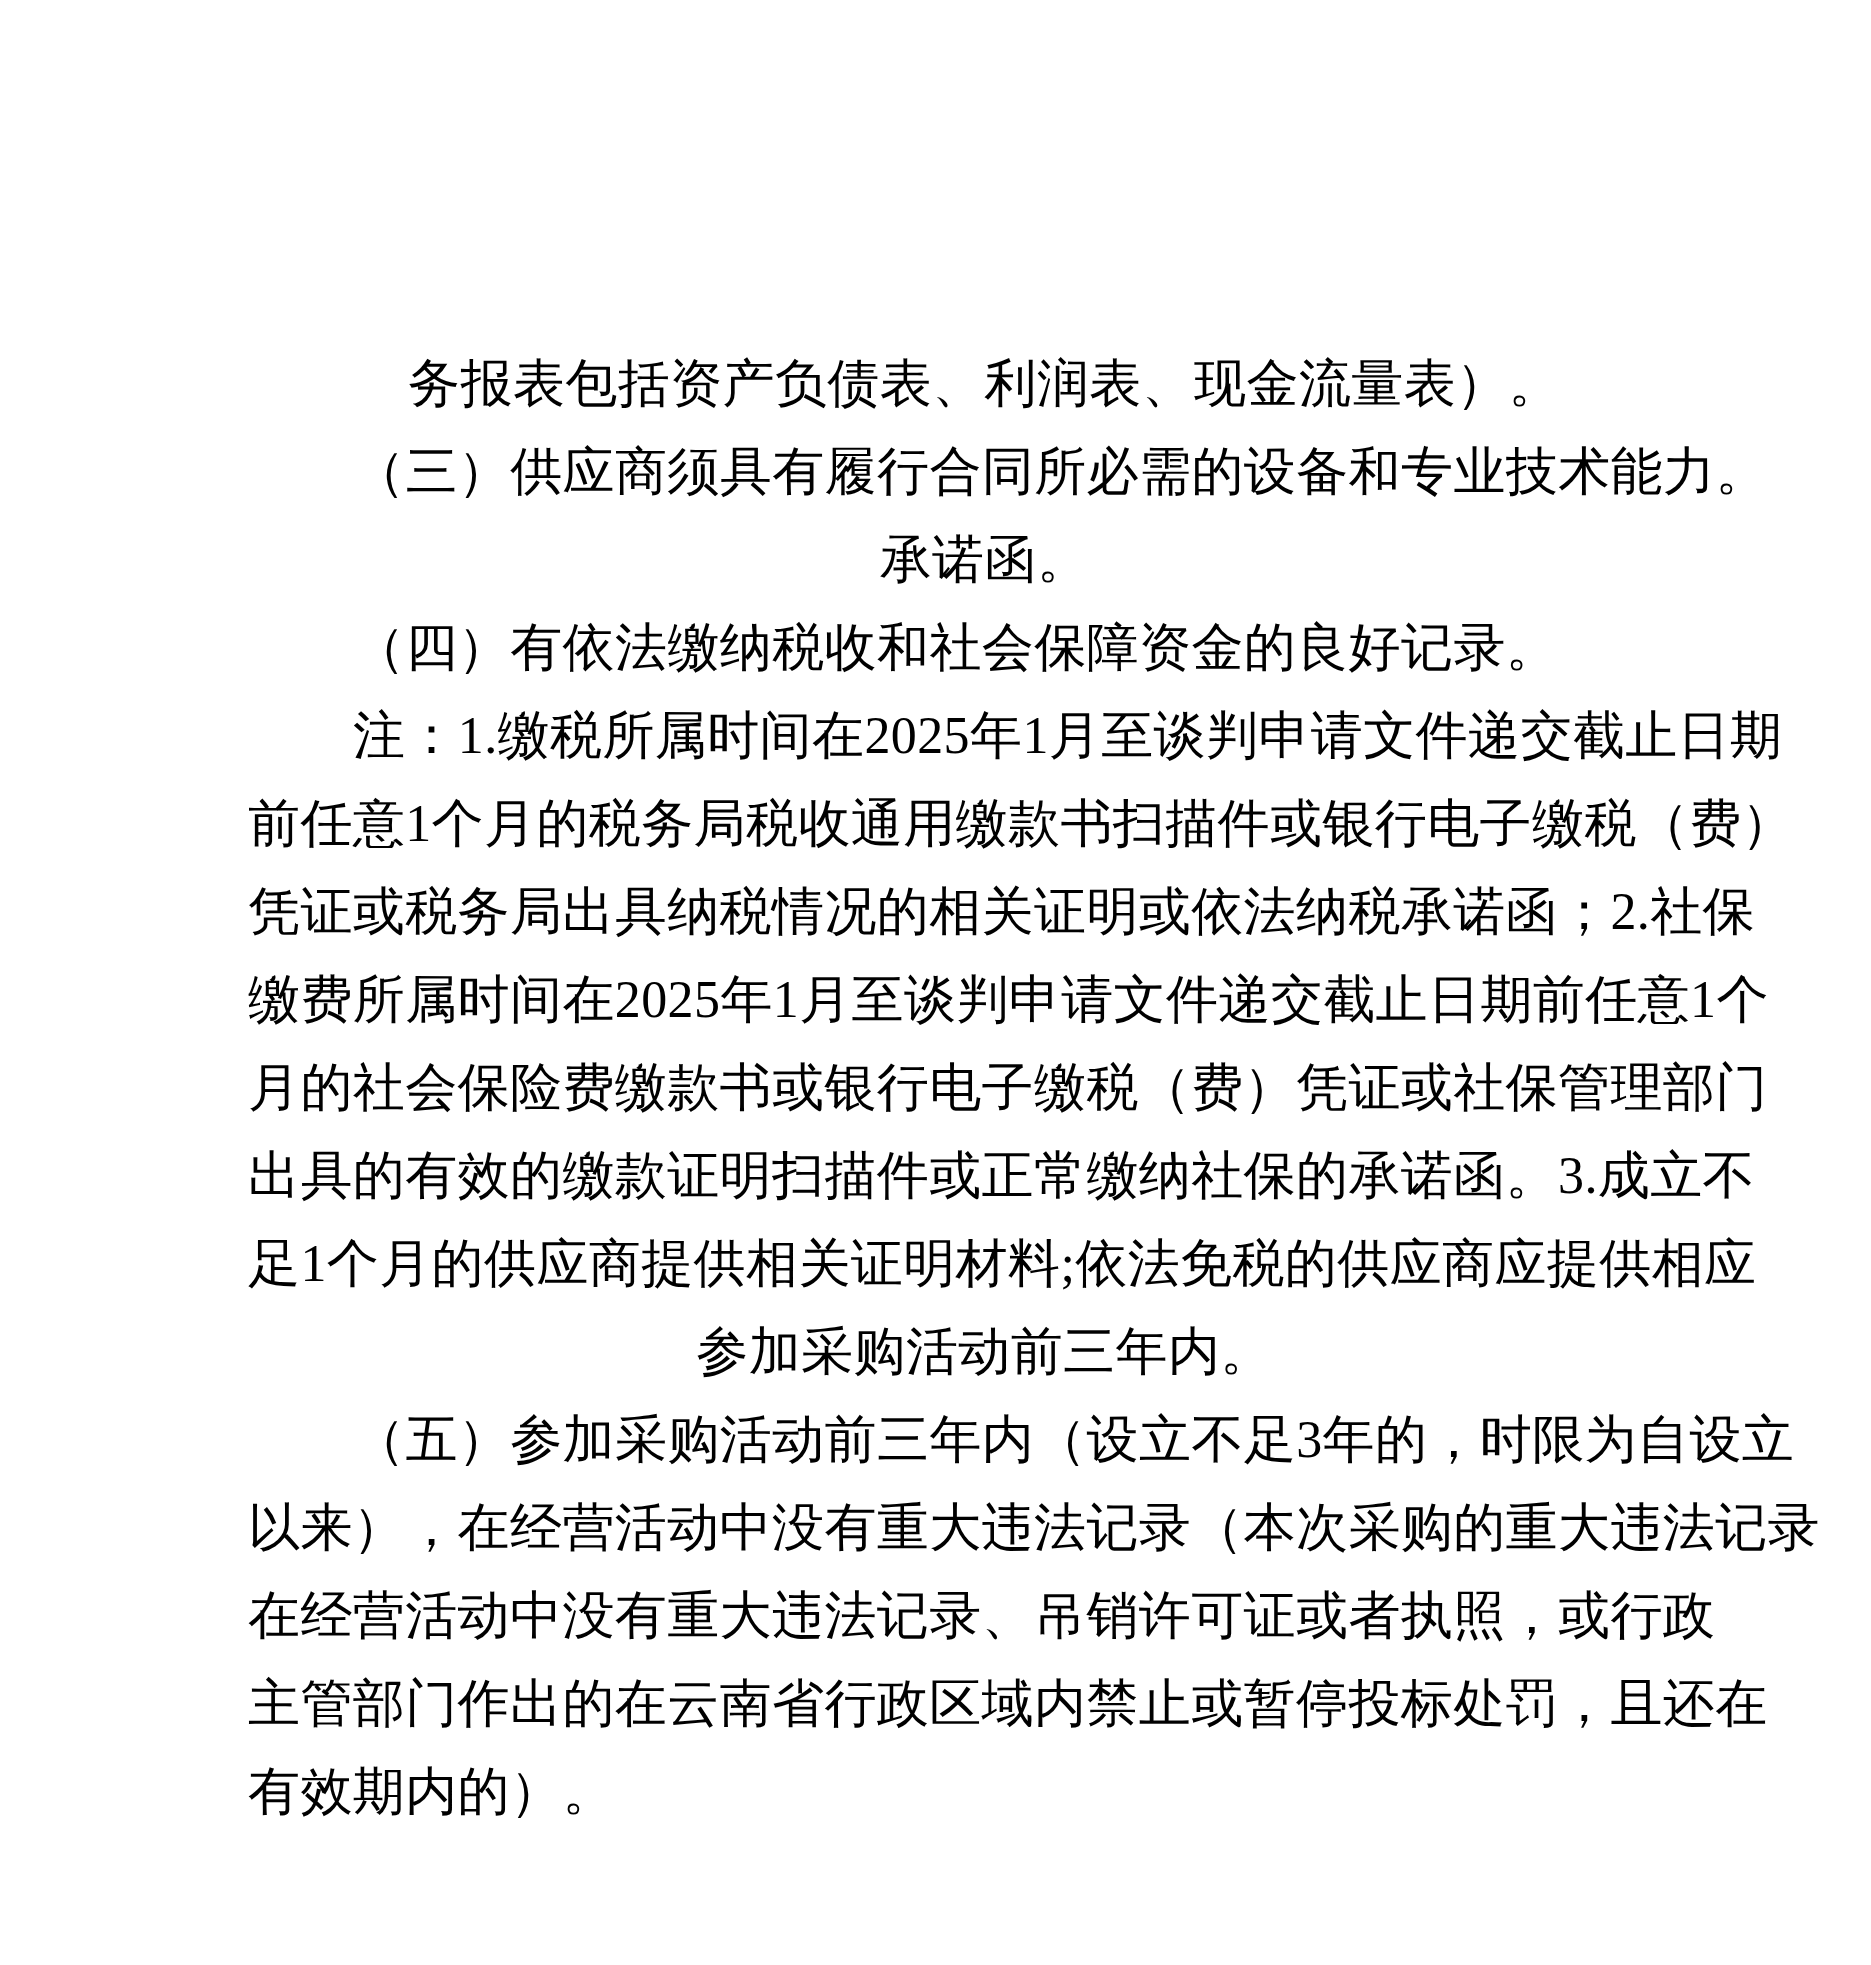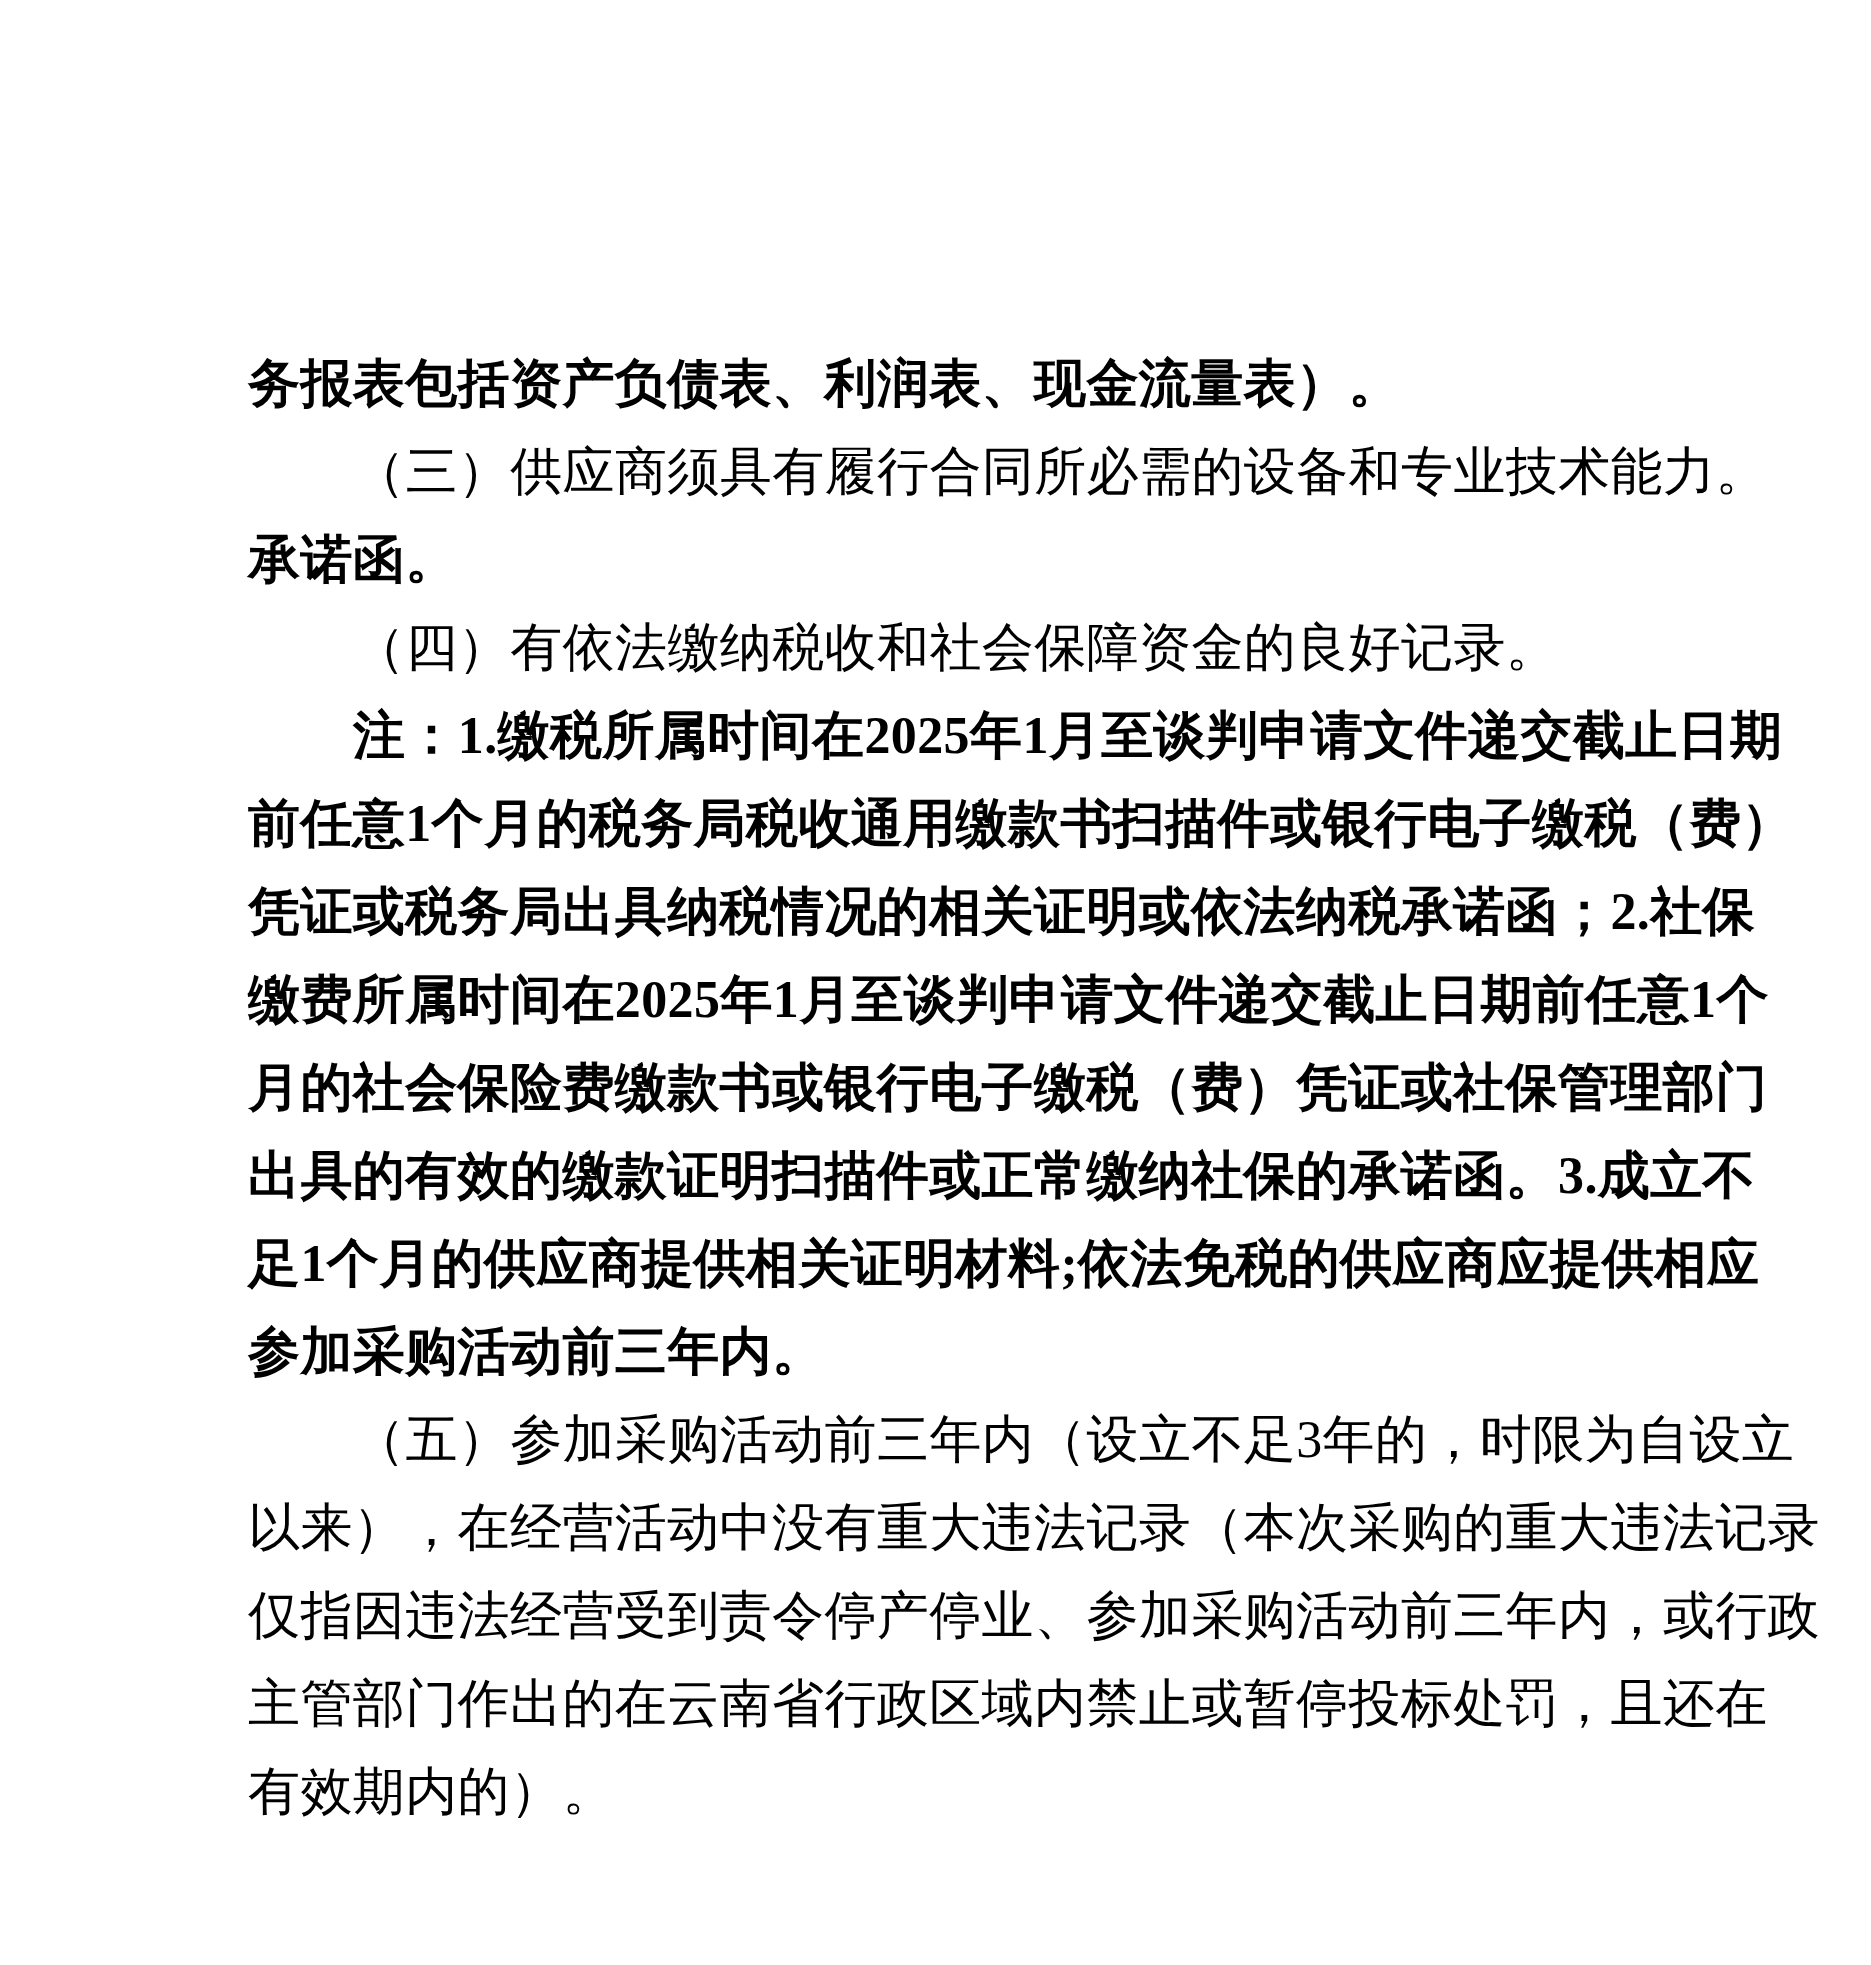--- a/index.html
+++ b/index.html
@@ -23,21 +23,21 @@
     top: 340px;
     width: 1473px;
   }
   .line {
     height: 88px;
     line-height: 88px;
     font-size: 52px;
     white-space: nowrap;
     letter-spacing: 0.4px;
   }
-  .line.bold { font-weight: 700; }
+  .line.bold { font-weight: 400; text-align: center; }
   .line.indent { padding-left: 105px; }
 </style>
 </head>
 <body>
 
 <div class="page">
   <main class="text-block" id="text-block">
       <div class="line bold">务报表包括资产负债表、利润表、现金流量表）。</div>
       <div class="line indent">（三）供应商须具有履行合同所必需的设备和专业技术能力。</div>
       <div class="line bold">承诺函。</div>
@@ -45,19 +45,19 @@
       <div class="line bold indent">注：1.缴税所属时间在2025年1月至谈判申请文件递交截止日期</div>
       <div class="line bold">前任意1个月的税务局税收通用缴款书扫描件或银行电子缴税（费）</div>
       <div class="line bold">凭证或税务局出具纳税情况的相关证明或依法纳税承诺函；2.社保</div>
       <div class="line bold">缴费所属时间在2025年1月至谈判申请文件递交截止日期前任意1个</div>
       <div class="line bold">月的社会保险费缴款书或银行电子缴税（费）凭证或社保管理部门</div>
       <div class="line bold">出具的有效的缴款证明扫描件或正常缴纳社保的承诺函。3.成立不</div>
       <div class="line bold">足1个月的供应商提供相关证明材料;依法免税的供应商应提供相应</div>
       <div class="line bold">参加采购活动前三年内。</div>
       <div class="line indent">（五）参加采购活动前三年内（设立不足3年的，时限为自设立</div>
       <div class="line">以来），在经营活动中没有重大违法记录（本次采购的重大违法记录</div>
-      <div class="line">仅指因违法经营受到责令停产停业、参加采购活动前三年内，或行政</div>
+      <div class="line">在经营活动中没有重大违法记录、吊销许可证或者执照，或行政</div>
       <div class="line">主管部门作出的在云南省行政区域内禁止或暂停投标处罚，且还在</div>
       <div class="line">有效期内的）。</div>
     </main>
 
 </div>
 
 
 </body></html>

